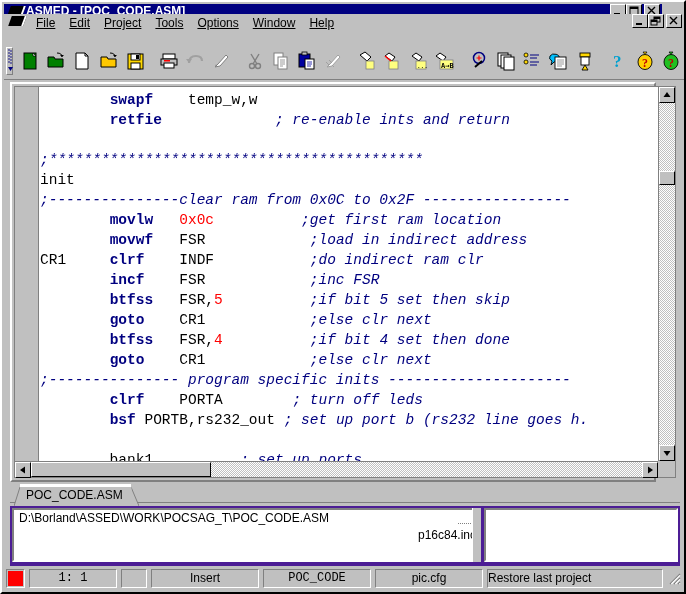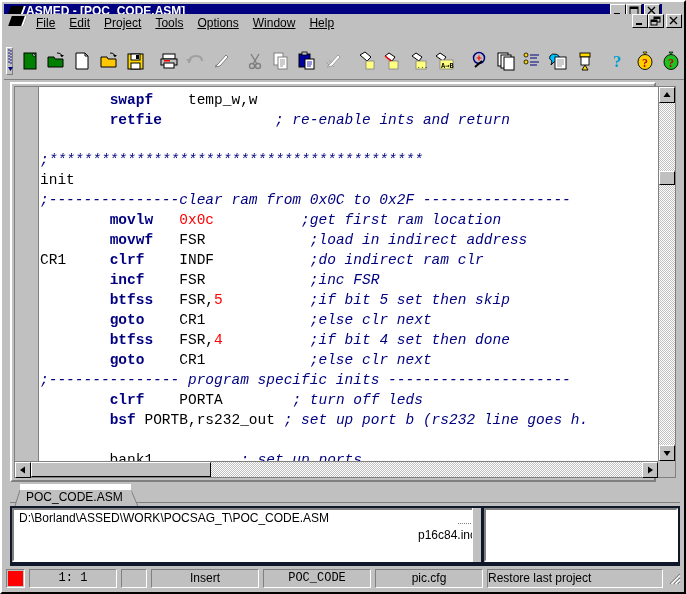--- a/index.html
+++ b/index.html
@@ -151,29 +151,29 @@
     position:absolute;left:8px;top:482px;width:670px;height:20px;
     box-sizing:border-box;
   }
   .tab{
     position:absolute;left:10px;top:0;height:19px;
     background:#c0c0c0;
     display:flex;align-items:center;padding:0 8px 0 6px;
     font-size:12px;color:#000000;
     transform:skewX(0deg);
     box-sizing:border-box;
-    border-top:6px solid #ffffff;
+    border-top:3px solid #ffffff;
   }
   .tabline{
     position:absolute;left:0;top:18px;width:670px;height:1px;background:#808080;
   }
   
   .treepanel{
     position:absolute;left:8px;top:504px;width:670px;height:62px;
-    background:#0f172a;box-sizing:border-box;
+    background:#4c1d95;box-sizing:border-box;
   }
   .tree-out{
     position:absolute;left:2px;top:2px;width:466px;height:54px;
     box-sizing:border-box;background:#ffffff;
     border-left:2px solid #808080;border-top:2px solid #808080;
     border-right:2px solid #ffffff;border-bottom:2px solid #ffffff;
   }
   .tree-in{
     position:absolute;left:0;top:0;right:0;bottom:0;background:#ffffff;
     overflow:hidden;

